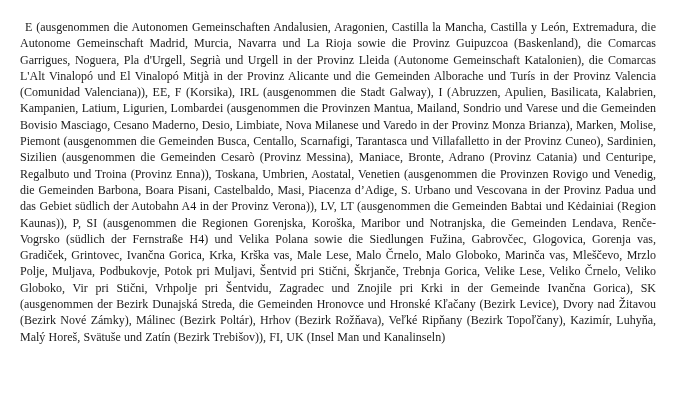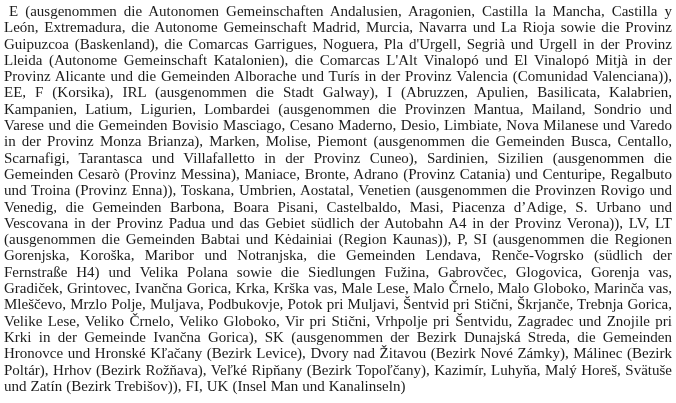--- a/index.html
+++ b/index.html
@@ -9,23 +9,23 @@
   }
   .page {
     width: 676px;
     height: 403px;
     box-sizing: border-box;
     background: #ffffff;
     overflow: hidden;
     padding: 3px 4px 0 4px;
   }
   .entry {
-    margin: 0;
+    margin: 16px;
     font-family: "Liberation Serif", "DejaVu Serif", serif;
-    font-size: 15px;
+    font-size: 12px;
     line-height: 16.3px;
     color: #1b1b1b;
     text-align: justify;
     text-indent: 5px;
     hyphens: none;
     -webkit-hyphens: none;
     word-spacing: 0.02em;
   }
 </style>
 </head>

